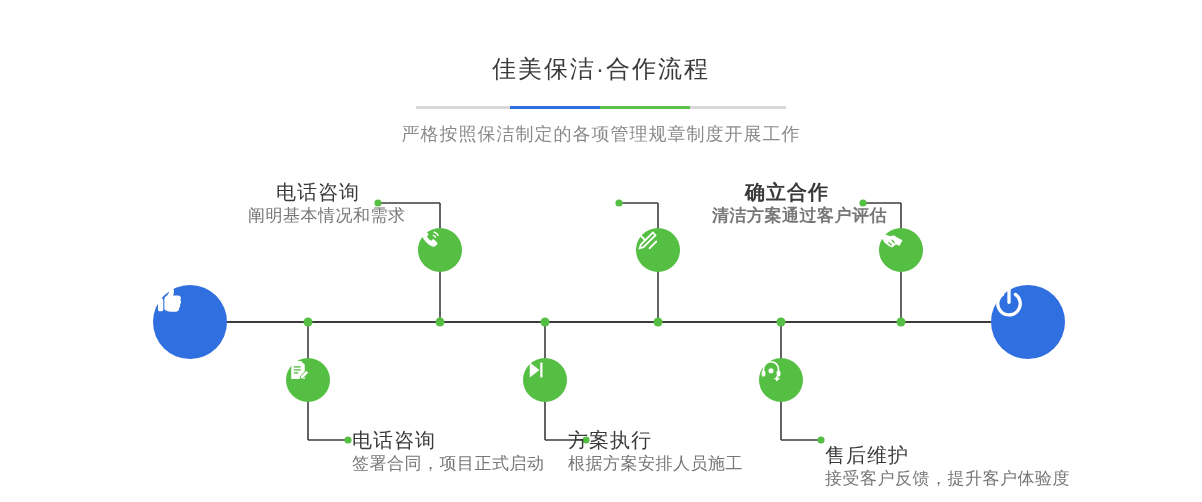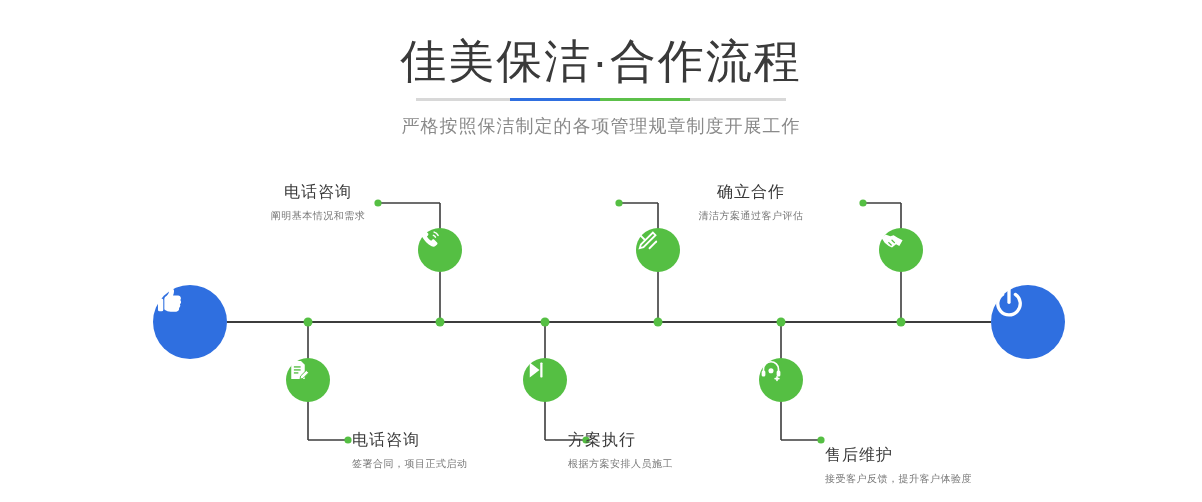--- a/index.html
+++ b/index.html
@@ -17,26 +17,26 @@
 
   
   .header {
     position: absolute;
     left: 0;
     top: 34px;
     width: 1202px;
     text-align: center;
   }
   .header-title {
-    font-size: 46px;
+    font-size: 24px;
     color: #3a3a3a;
     letter-spacing: 2px;
     line-height: 46px;
     font-weight: normal;
-    margin: 4px;
+    margin: 12px;
   }
   .header-rule {
     position: relative;
     width: 370px;
     height: 3px;
     margin: 14px auto 0 auto;
     background: #d8d8d8;
   }
   .header-rule .seg {
     position: absolute;
@@ -100,27 +100,27 @@
     align-items: center;
     justify-content: center;
   }
 
   
   .label {
     position: absolute;
     white-space: nowrap;
   }
   .label .title {
-    font-size: 16px;
+    font-size: 20px;
     color: #3a3a3a;
     line-height: 20px;
     letter-spacing: 1px;
   }
   .label .desc {
-    font-size: 10px;
+    font-size: 17px;
     color: #777777;
     line-height: 18px;
     margin-top: 5px;
     letter-spacing: 0.5px;
   }
   .label.above { text-align: center; }
   .label.below { text-align: left; }
   .label.below .title { text-align: left; }
 </style>
 </head>
@@ -244,21 +244,21 @@
   </div>
 
   <div class="node-icon" style="left:879px; top:78px;">
     <span>
       <svg width="26" height="26" viewBox="0 0 32 32" fill="#ffffff">
         <path d="M3 12l5-4 6 2 4-1 5 3 6 3-4 7-4-2-5 4-4-2-5-4z"></path>
         <path d="M12 18l3 3M16 15l3 3" stroke="#55bf43" stroke-width="1.6" stroke-linecap="round"></path>
       </svg>
     </span>
   </div>
-  <div class="label above" style="left:676px; top:32px; width:150px;">
+  <div class="label above" style="left:712px; top:32px; width:150px;font-weight:bold;">
     <div class="title">确立合作</div>
     <div class="desc">清洁方案通过客户评估</div>
   </div>
 
   <div class="node-icon" style="left:759px; top:208px;">
     <span>
       <svg width="24" height="24" viewBox="0 0 32 32" fill="none" stroke="#ffffff" stroke-width="2.2" stroke-linecap="round">
         <path d="M6 18v-3a10 10 0 0 1 20 0v3"></path>
         <rect x="3.5" y="16.5" width="5" height="8" rx="2" fill="#ffffff" stroke="none"></rect>
         <rect x="23.5" y="16.5" width="5" height="8" rx="2" fill="#ffffff" stroke="none"></rect>

